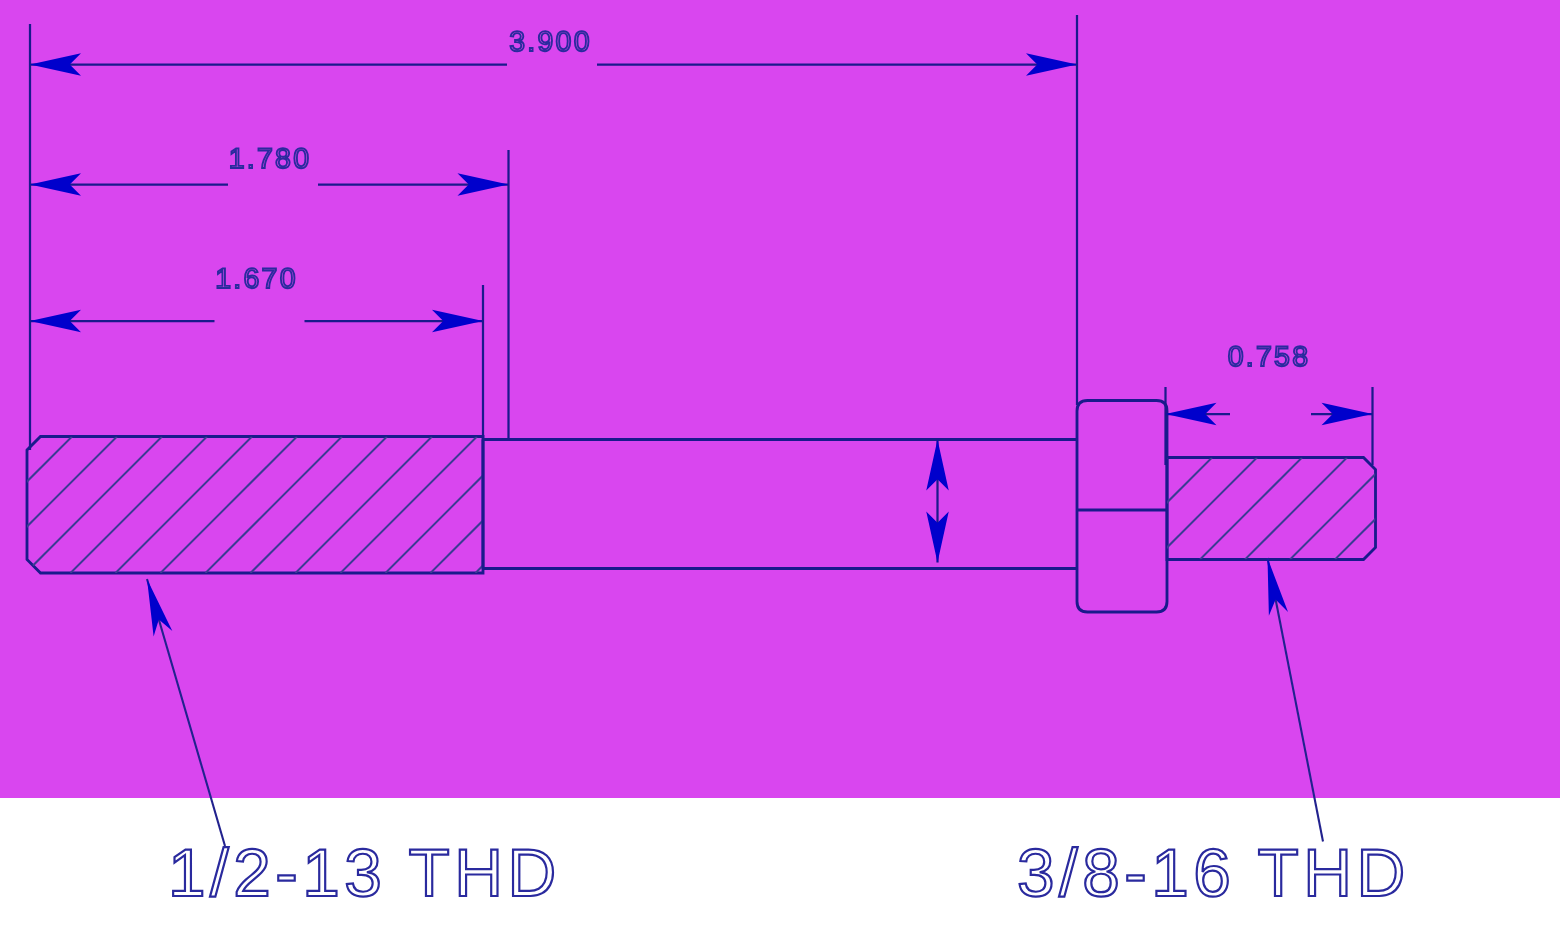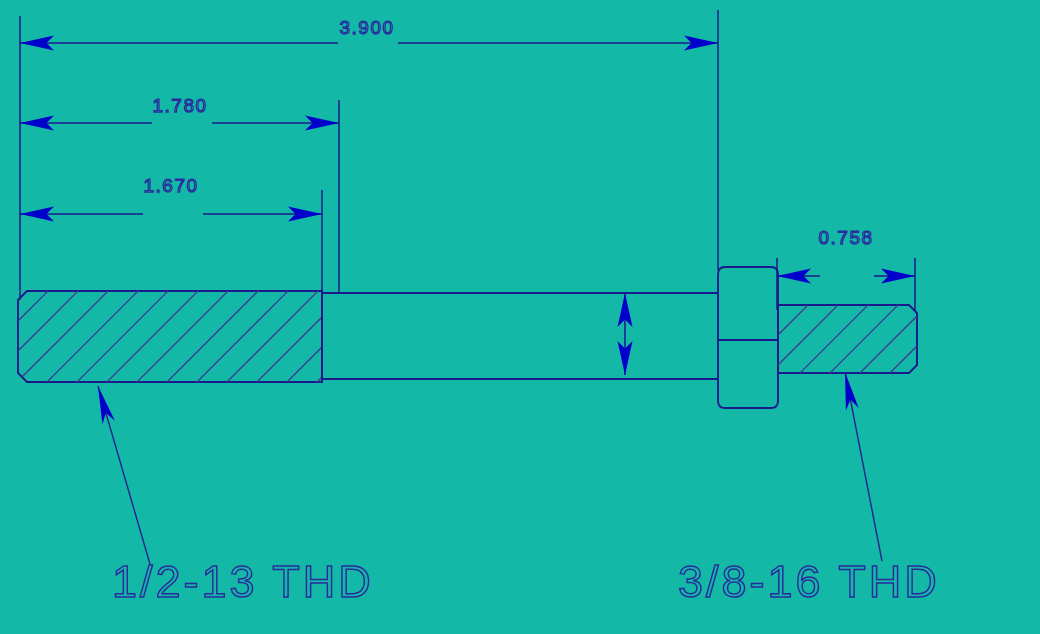--- a/index.html
+++ b/index.html
@@ -9,22 +9,22 @@
   }
   body {
     width: 1040px;
     height: 634px;
     overflow: hidden;
     font-family: "Liberation Sans", sans-serif;
   }
   #drawing-root {
     position: relative;
     width: 1040px;
-    height: 634px;
-    background: #14b8a6;
+    height: 532px;
+    background: #d946ef;
   }
   svg#cad-canvas {
     display: block;
     width: 1040px;
     height: 634px;
   }
   .part-outline {
     fill: none;
     stroke: #1a1a8c;
     stroke-width: 1.9;

